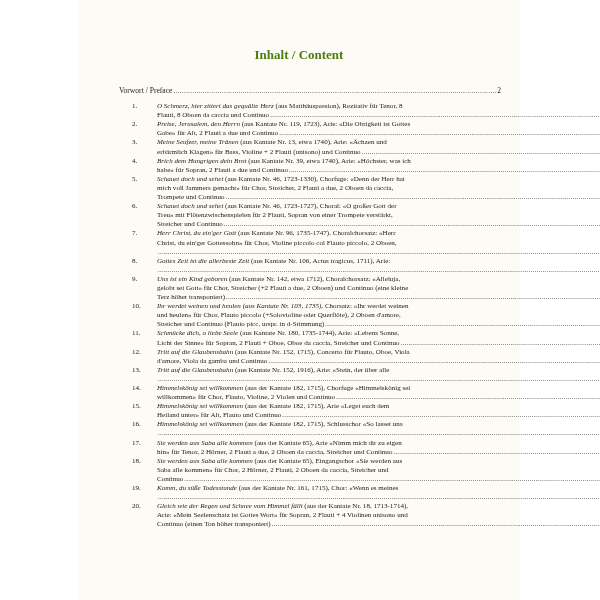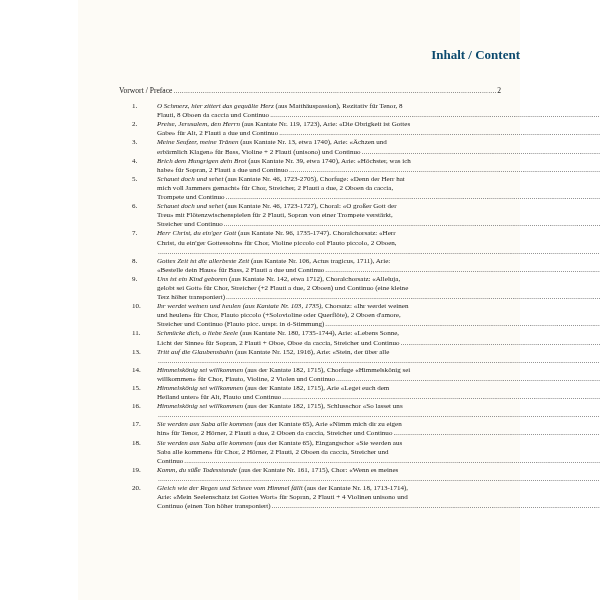--- a/index.html
+++ b/index.html
@@ -8,21 +8,21 @@
       background: #ffffff;
       font-family: "Liberation Serif", "DejaVu Serif", serif;
       color: #222;
     }
     .page {
       position: absolute; left: 78px; top: 0; width: 442px; height: 600px;
       background: #fdfbf6;
     }
     .title {
       position: absolute; left: 0; top: 47px; width: 100%;
-      text-align: right; font-weight: bold; font-size: 13px; color: #0c4a6e;
+      text-align: center; font-weight: bold; font-size: 13px; color: #4d7c0f;
     }
     .toc {
       position: absolute; left: 41px; top: 86px; width: 382px;
       font-size: 7.05px; line-height: 9.1px;
     }
     .preface {
       display: flex; align-items: baseline; margin-bottom: 7px; font-size: 7.6px;
     }
     .leader {
       flex: 1; overflow: hidden; white-space: nowrap; margin: 0 1px;
@@ -88,21 +88,21 @@
             <div><span class="t">Brich dem Hungrigen dein Brot</span><span> (aus Kantate Nr. 39, etwa 1740), Arie: «Höchster, was ich</span></div>
             <div class="lastline">
               <span class="txt">habe» für Sopran, 2 Flauti a due und Continuo</span>
               <span class="leader"></span>
             </div>
           </div>
         </div>
         <div class="entry">
           <span class="num">5.</span>
           <div class="body">
-            <div><span class="t">Schauet doch und sehet</span><span> (aus Kantate Nr. 46, 1723-2705), Chorfuge: «Denn der Herr hat</span></div>
+            <div><span class="t">Schauet doch und sehet</span><span> (aus Kantate Nr. 46, 1723-1330), Chorfuge: «Denn der Herr hat</span></div>
             <div>mich voll Jammers gemacht» für Chor, Streicher, 2 Flauti a due, 2 Oboen da caccia,</div>
             <div class="lastline">
               <span class="txt">Trompete und Continuo</span>
               <span class="leader"></span>
             </div>
           </div>
         </div>
         <div class="entry">
           <span class="num">6.</span>
           <div class="body">
@@ -122,21 +122,20 @@
             <div class="lastline">
               <span class="leader"></span>
             </div>
           </div>
         </div>
         <div class="entry">
           <span class="num">8.</span>
           <div class="body">
             <div><span class="t">Gottes Zeit ist die allerbeste Zeit</span><span> (aus Kantate Nr. 106, Actus tragicus, 1711), Arie:</span></div>
             <div class="lastline">
-              <span class="txt">«Bestelle dein Haus» für Bass, 2 Flauti a due und Continuo</span>
               <span class="leader"></span>
             </div>
           </div>
         </div>
         <div class="entry">
           <span class="num">9.</span>
           <div class="body">
             <div><span class="t">Uns ist ein Kind geboren</span><span> (aus Kantate Nr. 142, etwa 1712), Choralchorsatz: «Alleluja,</span></div>
             <div>gelobt sei Gott» für Chor, Streicher (+2 Flauti a due, 2 Oboen) und Continuo (eine kleine</div>
             <div class="lastline">
@@ -155,20 +154,30 @@
               <span class="leader"></span>
             </div>
           </div>
         </div>
         <div class="entry">
           <span class="num">11.</span>
           <div class="body">
             <div><span class="t">Schmücke dich, o liebe Seele</span><span> (aus Kantate Nr. 180, 1735-1744), Arie: «Lebens Sonne,</span></div>
             <div class="lastline">
               <span class="txt">Licht der Sinne» für Sopran, 2 Flauti + Oboe, Oboe da caccia, Streicher und Continuo</span>
+              <span class="leader"></span>
+            </div>
+          </div>
+        </div>
+        <div class="entry">
+          <span class="num">12.</span>
+          <div class="body">
+            <div><span class="t">Tritt auf die Glaubensbahn</span><span> (aus Kantate Nr. 152, 1715), Concerto für Flauto, Oboe, Viola</span></div>
+            <div class="lastline">
+              <span class="txt">d'amore, Viola da gamba und Continuo</span>
               <span class="leader"></span>
             </div>
           </div>
         </div>
         <div class="entry">
           <span class="num">13.</span>
           <div class="body">
             <div><span class="t">Tritt auf die Glaubensbahn</span><span> (aus Kantate Nr. 152, 1916), Arie: «Stein, der über alle</span></div>
             <div class="lastline">
               <span class="leader"></span>

